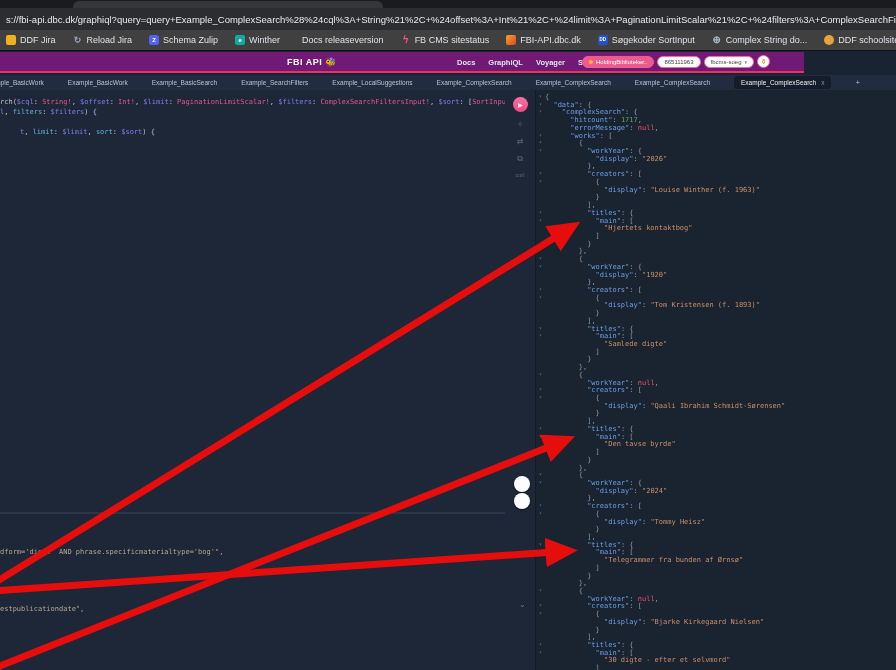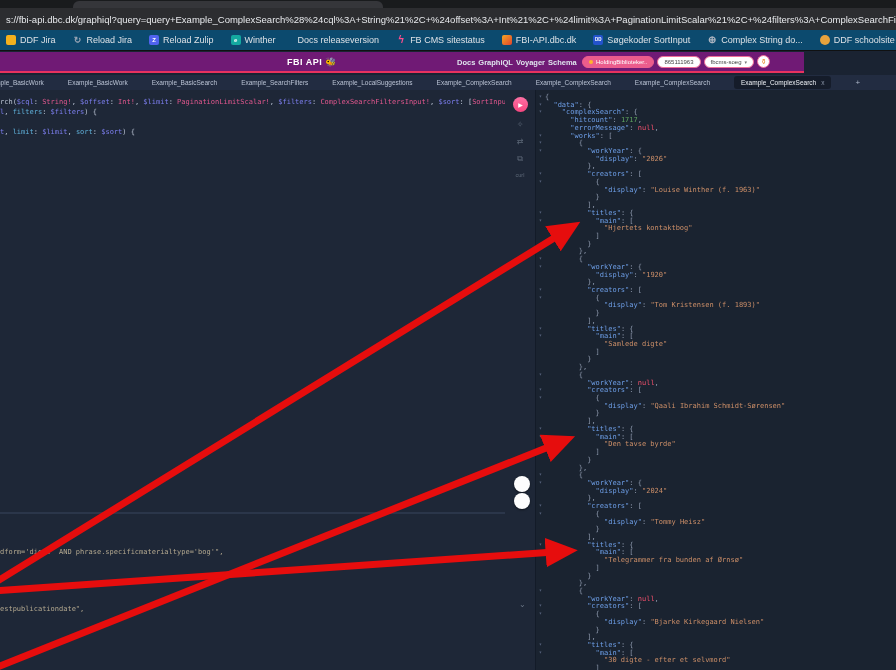--- a/index.html
+++ b/index.html
@@ -3,40 +3,40 @@
 <meta charset="utf-8">
 <style>
   *{margin:0;padding:0;box-sizing:border-box}
   html,body{width:896px;height:670px;overflow:hidden;background:#1a2332;
     font-family:"Liberation Sans",sans-serif;position:relative}
   
   .chrome-top{position:absolute;left:0;top:0;width:896px;height:8px;background:#191b1d}
   .chrome-tab{position:absolute;left:73px;top:1px;width:310px;height:7px;background:#35363a;border-radius:6px 6px 0 0}
   .url-bar{position:absolute;left:0;top:8px;width:896px;height:22px;background:#2c2d30;
     display:flex;align-items:center;padding:0 6px;color:#e8eaed;font-size:9.5px;white-space:nowrap;overflow:hidden}
-  .bookmarks{position:absolute;left:0;top:30px;width:896px;height:21px;background:#0c4a6e;
+  .bookmarks{position:absolute;left:0;top:30px;width:896px;height:21px;background:#404040;
     display:flex;align-items:center;gap:17px;padding:0 6px;font-size:9px;color:#dde1e6;
     border-bottom:1px solid #101112;white-space:nowrap;overflow:hidden}
   .bm{display:inline-flex;align-items:center;gap:4px;flex:none;cursor:pointer}
   .ico{width:10px;height:10px;border-radius:2px;display:inline-flex;align-items:center;justify-content:center;
     font-size:6px;line-height:1;flex:none;color:#fff;font-weight:bold}
   .ico-jira{background:#f2b01e}
   .ico-reload{background:none;color:#9aa5b5;font-size:9px}
   .ico-zulip{background:#5063f0}
   .ico-poeditor{background:#14a9a0}
   .ico-none{width:1px}
   .ico-lightning{background:none;color:#ff4d8d;font-size:10px}
   .ico-fbi{background:linear-gradient(135deg,#f5a623,#e0432d)}
   .ico-dd{background:#2353cc;font-size:4.5px}
   .ico-globe{background:none;color:#aeb6c2;font-size:10px}
   .ico-orange{background:#e8a33d;border-radius:50%}
   
   .gql-header{position:absolute;left:0;top:52px;width:804px;height:21px;background:#701a75;border-bottom:2px solid #e8325f}
   .gql-title{position:absolute;left:287px;top:5px;font-size:9px;font-weight:bold;color:#fff;letter-spacing:.5px}
-  .gql-nav{position:absolute;left:457px;top:6px;display:flex;gap:3px;font-size:7.5px;font-weight:bold;color:#dfe5ee}
+  .gql-nav{position:absolute;left:457px;top:6px;display:flex;gap:13px;font-size:7.5px;font-weight:bold;color:#dfe5ee}
   .gql-nav span{cursor:pointer}
   .pills{position:absolute;left:582px;top:3px;display:flex;gap:3px;align-items:center}
   .pill{font-size:6px;border-radius:9px;padding:2px 6px;display:inline-flex;align-items:center;gap:3px;white-space:nowrap}
   .pill-primary{background:#eb5c8c;border:1px solid #eb5c8c;color:#fff}
   .pill-primary .dot{width:4px;height:4px;border-radius:50%;background:#ffb52e}
   .pill-outline{background:#fff;border:1px solid #ef6d97;color:#454545}
   .caret{font-size:5px;color:#777}
   .trash-btn{width:13px;height:13px;border-radius:50%;background:#fff;border:1px solid #ef6d97;
     display:inline-flex;align-items:center;justify-content:center;font-size:7px;color:#e88c2e;line-height:1}
   
@@ -83,21 +83,21 @@
     <span class="bm">
       <span class="ico ico-jira"></span>
       <span>DDF Jira</span>
     </span>
     <span class="bm">
       <span class="ico ico-reload">↻</span>
       <span>Reload Jira</span>
     </span>
     <span class="bm">
       <span class="ico ico-zulip">Z</span>
-      <span>Reload Zulip</span>
+      <span>Schema Zulip</span>
     </span>
     <span class="bm">
       <span class="ico ico-poeditor">e</span>
       <span>Winther</span>
     </span>
     <span class="bm">
       <span class="ico ico-none"></span>
       <span>Docs releaseversion</span>
     </span>
     <span class="bm">
@@ -164,21 +164,21 @@
       <span class="x">x</span>
     </span>
     <span class="tab-add">+</span>
   </div>
 
 <div class="main">
   <div class="editor-pane" id="editor">
     <div class="vdivider"></div>
   <div class="code-line" style="top: 8px;"><span class="tk-p">rch(</span><span class="tk-v">$cql</span><span class="tk-p">: </span><span class="tk-t">String!</span><span class="tk-p">, </span><span class="tk-v">$offset</span><span class="tk-p">: </span><span class="tk-t">Int!</span><span class="tk-p">, </span><span class="tk-v">$limit</span><span class="tk-p">: </span><span class="tk-t">PaginationLimitScalar!</span><span class="tk-p">, </span><span class="tk-v">$filters</span><span class="tk-p">: </span><span class="tk-t">ComplexSearchFiltersInput!</span><span class="tk-p">, </span><span class="tk-v">$sort</span><span class="tk-p">: </span><span class="tk-p">[</span><span class="tk-t">SortInput!</span></div>
       <div class="code-line" style="top: 18px;"><span class="tk-v">l</span><span class="tk-p">, </span><span class="tk-a">filters</span><span class="tk-p">: </span><span class="tk-v">$filters</span><span class="tk-p">) {</span></div>
-      <div class="code-line" style="top: 38px;"><span class="tk-v">t</span><span class="tk-p">, </span><span class="tk-a">limit</span><span class="tk-p">: </span><span class="tk-v">$limit</span><span class="tk-p">, </span><span class="tk-a">sort</span><span class="tk-p">: </span><span class="tk-v">$sort</span><span class="tk-p">) {</span></div>
+      <div class="code-line" style="top: 38px; padding-left: 20px;"><span class="tk-v">t</span><span class="tk-p">, </span><span class="tk-a">limit</span><span class="tk-p">: </span><span class="tk-v">$limit</span><span class="tk-p">, </span><span class="tk-a">sort</span><span class="tk-p">: </span><span class="tk-v">$sort</span><span class="tk-p">) {</span></div>
       <div class="code-line" style="top: 458px;"><span class="tk-s">dform='digte' AND phrase.specificmaterialtype='bog'",</span></div>
       <div class="code-line" style="top: 515px;"><span class="tk-s">estpublicationdate",</span></div>
     </div>
   <div class="toolbar-col">
     <div class="play-btn">
       <span>▶</span>
     </div>
     <div class="tool-ico">✧</div>
     <div class="tool-ico">⇄</div>
     <div class="tool-ico">⧉</div>

